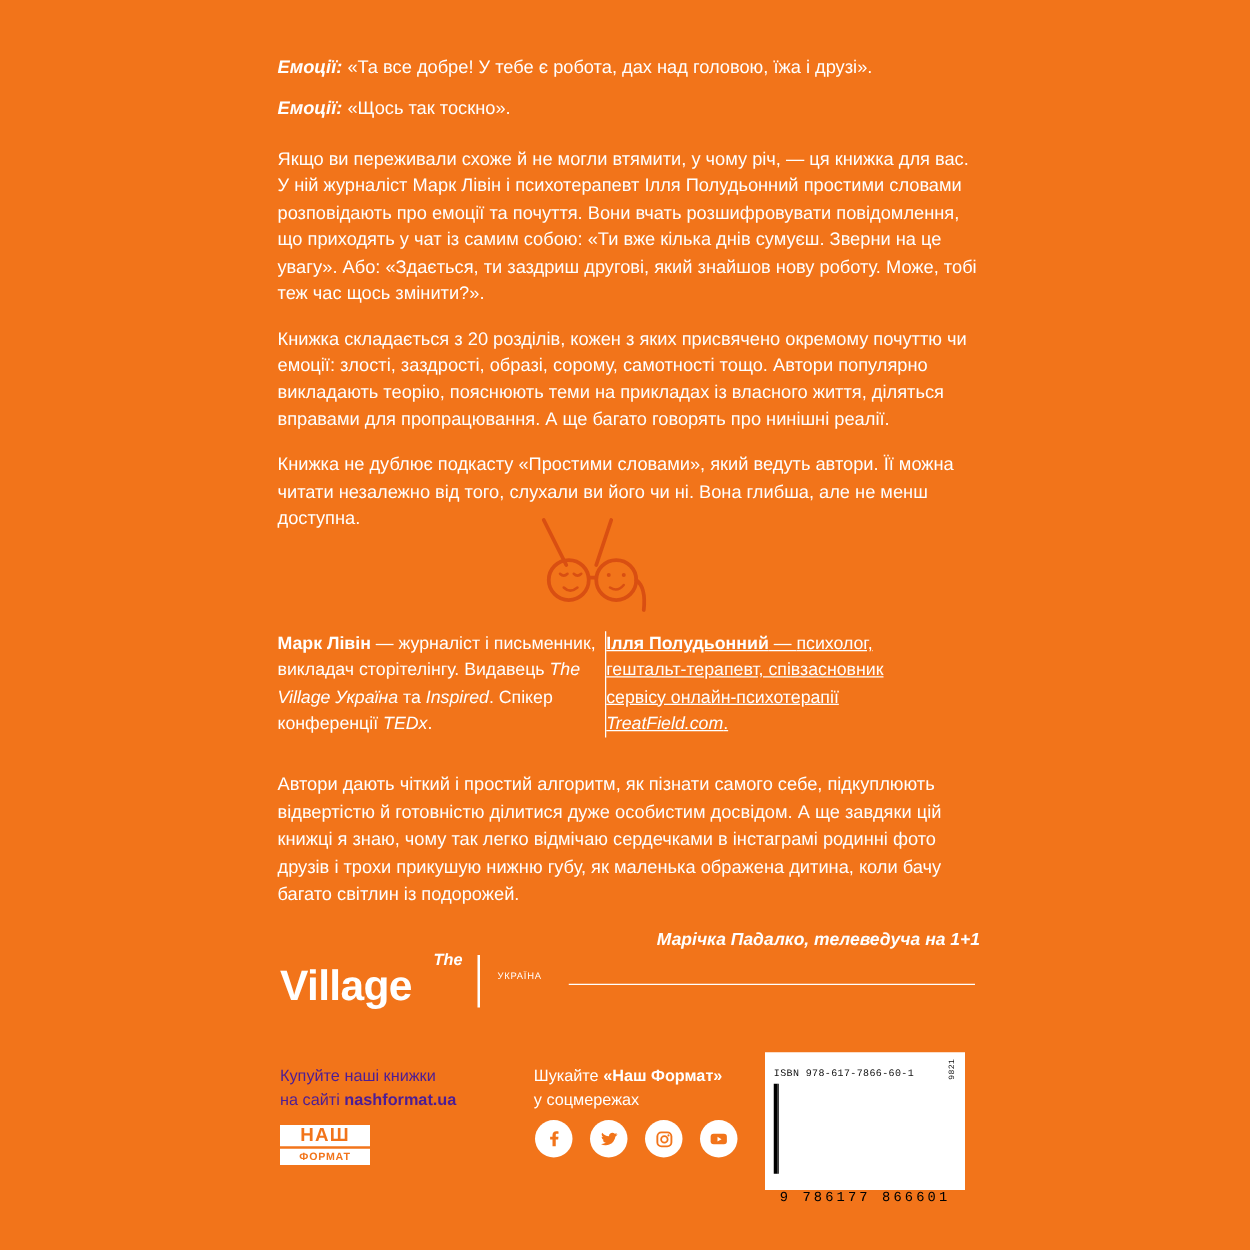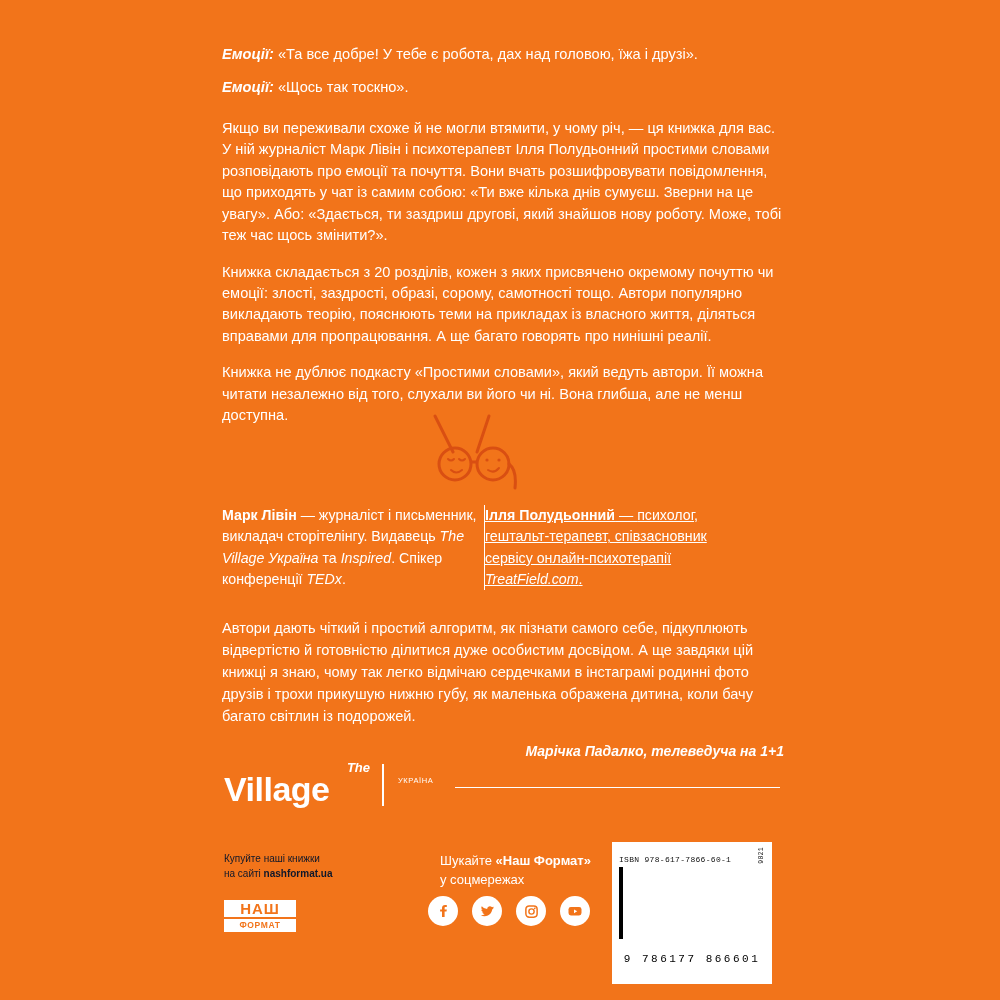--- a/index.html
+++ b/index.html
@@ -148,22 +148,22 @@
     width: 325px;
     height: 1.4px;
     background: #ffffff;
   }
 
   
   .buy {
     position: absolute;
     left: 224px;
     top: 852px;
-    color: #0f172a;
-    font-size: 10px;
+    color: #4c1d95;
+    font-size: 13px;
     line-height: 1.45;
   }
   .buy .site {
     font-weight: bold;
   }
   .nf-logo {
     position: absolute;
     left: 224px;
     top: 900px;
     width: 72px;
@@ -185,21 +185,21 @@
     font-weight: bold;
     font-size: 8.5px;
     letter-spacing: 0.6px;
     text-align: center;
     line-height: 13px;
     height: 13px;
     margin-top: 2px;
   }
   .social-head {
     position: absolute;
-    left: 440px;
+    left: 427px;
     top: 852px;
     color: #ffffff;
     font-size: 13px;
     line-height: 1.45;
   }
   .social-head b { font-weight: bold; }
   .socials {
     position: absolute;
     left: 428px;
     top: 896px;
@@ -215,21 +215,21 @@
     align-items: center;
     justify-content: center;
   }
 
   
   .barcode-box {
     position: absolute;
     left: 612px;
     top: 842px;
     width: 160px;
-    height: 142px;
+    height: 110px;
     background: #ffffff;
     border: 1px solid #ffffff;
     box-sizing: border-box;
     padding: 4px 6px 2px 6px;
   }
   .isbn-line {
     font-family: "Liberation Mono", monospace;
     font-size: 8px;
     color: #111;
     letter-spacing: 0.3px;

